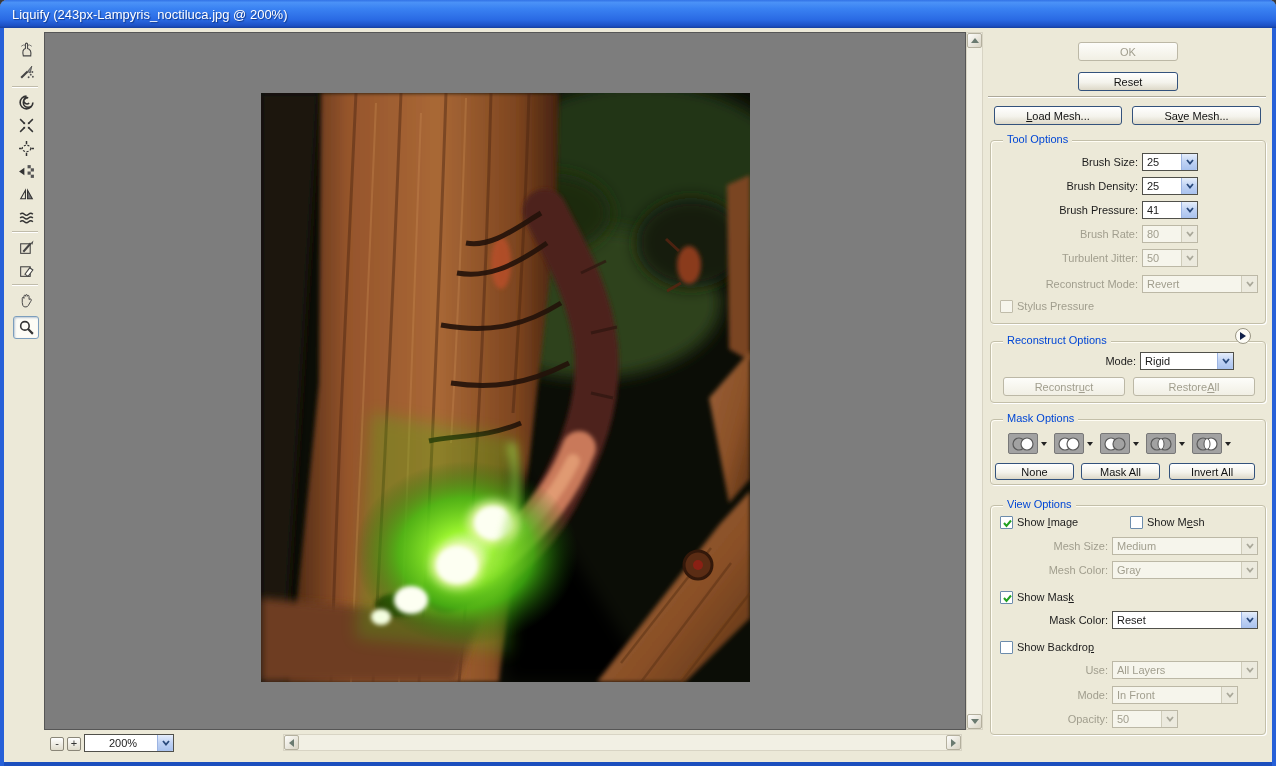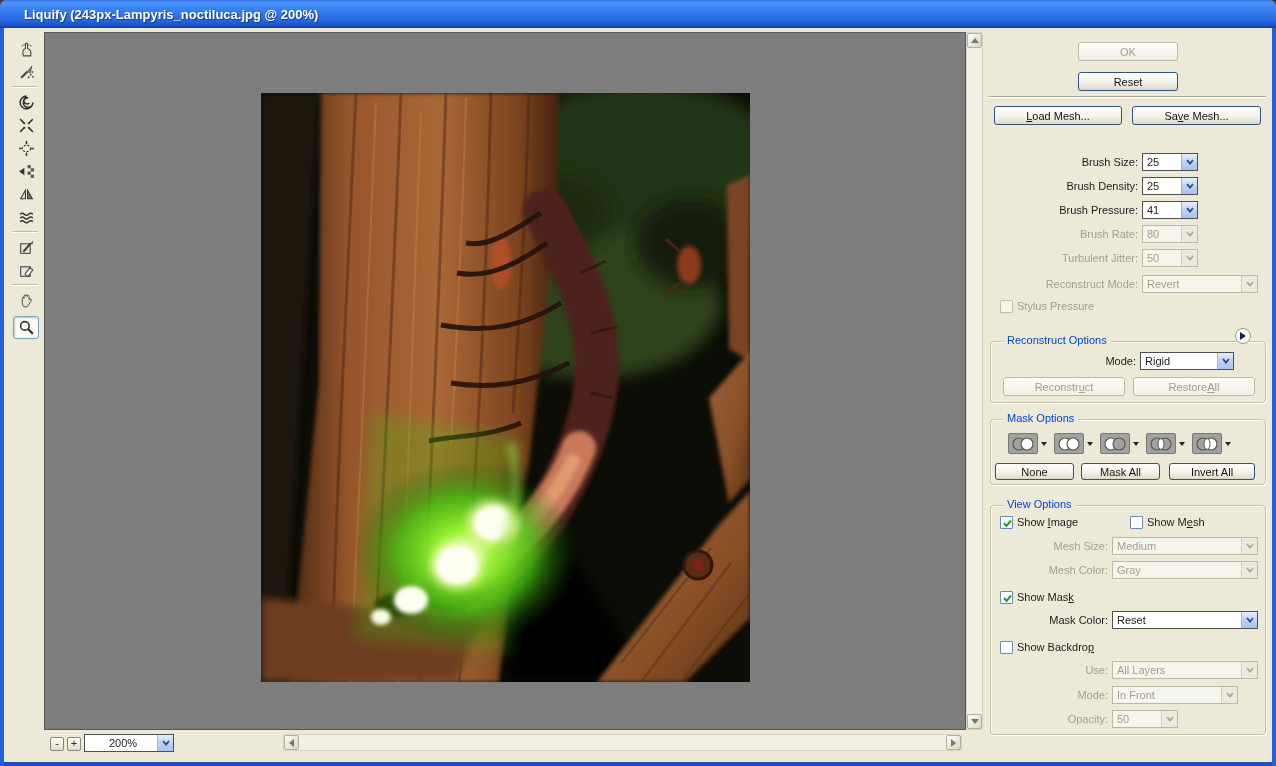--- a/index.html
+++ b/index.html
@@ -3,21 +3,21 @@
 <meta charset="utf-8">
 <style>
   html,body{margin:0;padding:0;background:#3a3a3a;}
   *{box-sizing:border-box;font-family:"Liberation Sans",sans-serif;}
   .window{position:relative;width:1276px;height:766px;background:#ece9d8;overflow:hidden;
     border-radius:7px 7px 0 0;
     box-shadow:inset 4px 0 0 #2660d8, inset -4px 0 0 #2660d8, inset 0 -4px 0 #1c4fbe;}
   .titlebar{position:absolute;left:0;top:0;width:1276px;height:28px;
     background:linear-gradient(180deg,#3272e6 0%,#4b92f7 9%,#3a82f2 30%,#2a6ae4 70%,#1c50c4 92%,#163f9e 100%);
     border-radius:7px 7px 0 0;display:flex;align-items:center;}
-  .title-text{color:#fff;font-weight:bold;font-size:13px;margin-left:24px;text-shadow:1px 1px 1px #123a8a;}
+  .title-text{color:#fff;font-weight:normal;font-size:13px;margin-left:12px;text-shadow:1px 1px 1px #123a8a;}
 
   
   .toolbar{position:absolute;left:4px;top:28px;width:36px;height:734px;background:#ece9d8;}
   .tool{position:absolute;left:9px;width:26px;height:23px;display:flex;align-items:center;justify-content:center;cursor:pointer;}
   .tool.selected{background:#fdfcf6;border:1px solid #7c9ebd;border-radius:3px;box-shadow:inset 1px 1px 2px #b9c6d4;}
   .tool svg{display:block;}
   .tb-sep{position:absolute;left:8px;width:26px;height:2px;border-top:1px solid #c0bcaa;border-bottom:1px solid #fff;}
 
   
   .canvas{position:absolute;left:44px;top:32px;width:922px;height:698px;background:#7d7d7d;border:1px solid #565656;}
@@ -321,20 +321,23 @@
     <span></span>
       <u>L</u>
       <span>oad Mesh...</span>
   </div>
   <div class="xpbtn" style="left:1132px;top:106px;width:129px">
     <span>Sa</span>
       <u>v</u>
       <span>e Mesh...</span>
   </div>
 
+  <div class="group" style="left:990px;top:140px;width:276px;height:184px">
+    <span class="legend">Tool Options</span>
+  </div>
   <div class="lbl" style="left:1000px;top:156px;width:138px">Brush Size:</div>
   <div class="combo" style="left:1142px;top:153px;width:56px">
     <span class="val">25</span>
     <span class="abtn">
         <svg class="chev" viewBox="0 0 8 6">
           <path d="M1 1 L4 4.5 L7 1" stroke="#2a4a7c" stroke-width="1.8" fill="none"></path>
         </svg>
       </span>
   </div>
   <div class="lbl" style="left:1000px;top:180px;width:138px">Brush Density:</div>

